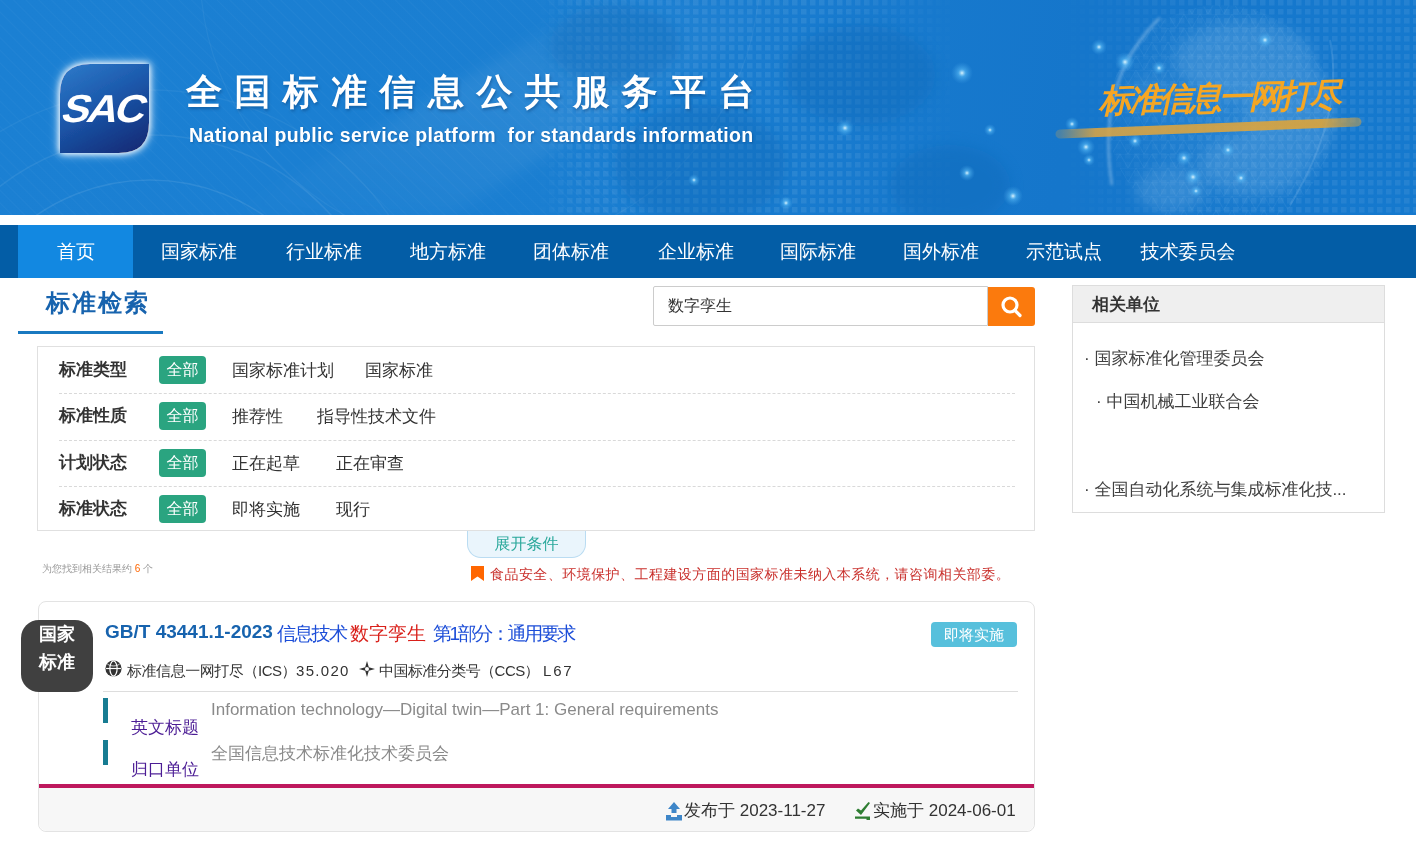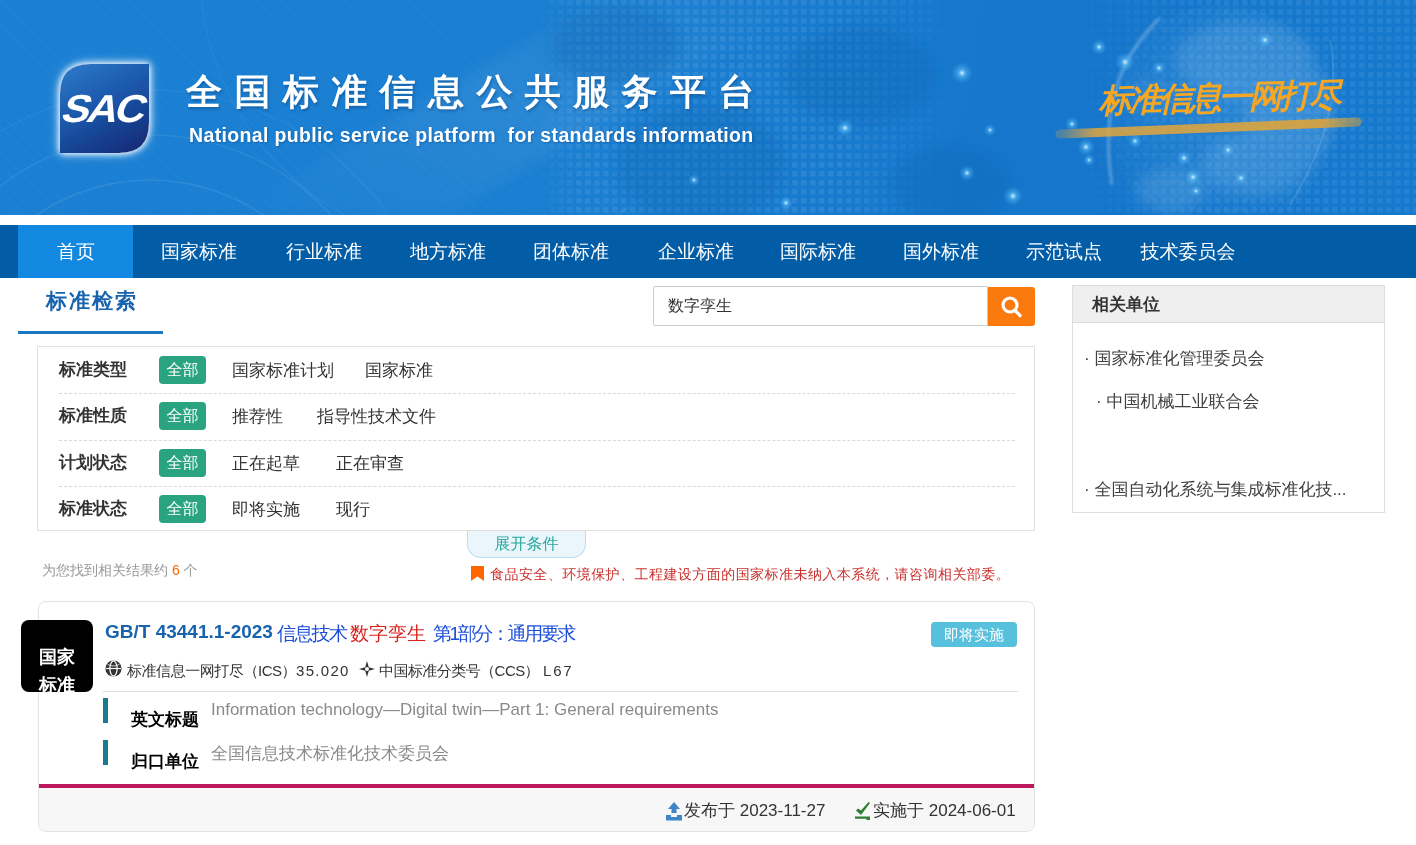--- a/index.html
+++ b/index.html
@@ -7,47 +7,47 @@
 
 #header{position:absolute;left:0;top:0;width:1416px;height:215px;background:linear-gradient(100deg,#1b80d3 0%,#1a7ed1 45%,#1576cb 75%,#1579ce 100%);overflow:hidden;}
 #logo{position:absolute;left:60px;top:64px;width:89px;height:89px;}
 #bigtitle{position:absolute;left:186px;top:68px;width:620px;font-size:36px;font-weight:bold;color:#fff;letter-spacing:12.4px;white-space:nowrap;text-shadow:1px 2px 3px rgba(0,40,90,.35);}
 #subtitle{position:absolute;left:189px;top:124px;font-size:19.5px;font-weight:bold;color:#fff;letter-spacing:0.35px;white-space:nowrap;text-shadow:1px 1px 2px rgba(0,40,90,.3);}
 
 #nav{position:absolute;left:0;top:225px;width:1416px;height:53px;background:#035da6;}
 #nav .item{position:absolute;top:0;height:53px;line-height:53px;color:#fff;font-size:19px;transform:translateX(-50%);white-space:nowrap;}
 #nav .active{position:absolute;left:18px;top:0;width:115px;height:53px;background:#1288e1;}
 
-#tabtitle{position:absolute;left:46px;top:287px;font-size:21px;font-weight:bold;color:#1763ae;letter-spacing:2px;}
+#tabtitle{position:absolute;left:46px;top:287px;font-size:24px;font-weight:bold;color:#1763ae;letter-spacing:2px;}
 #tabline{position:absolute;left:18px;top:331px;width:145px;height:3px;background:#1979c0;}
 #searchbox{position:absolute;left:653px;top:286px;width:335px;height:40px;border:1px solid #ccc;border-radius:2px 0 0 2px;background:#fff;font-size:16px;color:#333;line-height:38px;padding-left:14px;}
 #searchbtn{position:absolute;left:988px;top:287px;width:47px;height:39px;background:#fb7a0d;border-radius:0 3px 3px 0;}
 
 #filter{position:absolute;left:37px;top:346px;width:998px;height:185px;border:1px solid #e0e0e0;background:#fff;}
 .frow{position:absolute;left:0;width:100%;height:46px;}
 .frow .lab{position:absolute;left:21px;top:6px;font-size:17px;font-weight:bold;color:#333;white-space:nowrap;}
 .frow .all{position:absolute;left:121px;top:4px;width:47px;height:28px;background:#2aa480;border-radius:4px;color:#fff;font-size:16px;text-align:center;line-height:28px;}
 .frow .opt{position:absolute;top:7px;font-size:17px;color:#333;white-space:nowrap;}
 .fsep{position:absolute;left:21px;width:956px;border-top:1px dashed #d9d9d9;}
 #expand{position:absolute;left:467px;top:531px;width:119px;height:27px;background:#eaf5fc;border:1px solid #badcf2;border-top:none;border-radius:0 0 14px 14px;text-align:center;line-height:25px;font-size:16px;color:#2aa89b;}
-#resultcount{position:absolute;left:42px;top:562px;font-size:14px;color:#999;}
+#resultcount{position:absolute;left:42px;top:562px;font-size:10px;color:#999;}
 #resultcount b{color:#f60;font-weight:normal;}
 #notice{position:absolute;left:471px;top:566px;font-size:14px;color:#c9302c;letter-spacing:0.45px;}
 
 #card{position:absolute;left:38px;top:601px;width:997px;height:231px;border:1px solid #e3e3e3;border-radius:8px;background:#fff;}
-#badge{position:absolute;left:-18px;top:18px;width:72px;height:72px;background:#000000;border-radius:8px;color:#fff;font-size:18px;font-weight:bold;text-align:center;line-height:28px;padding-top:23px;}
+#badge{position:absolute;left:-18px;top:18px;width:72px;height:72px;background:#404040;border-radius:18px;color:#fff;font-size:18px;font-weight:bold;text-align:center;line-height:28px;padding-top:0;}
 #cardtitle{position:absolute;left:66px;top:19px;width:930px;font-size:19px;font-weight:bold;color:#1763ae;white-space:nowrap;}
 #cardtitle .lt{color:#1d4ed8;font-weight:normal;}
 #cardtitle .red{color:#d9201a;font-weight:normal;}
 #tag{position:absolute;left:892px;top:20px;width:86px;height:25px;background:#57c0dc;border-radius:4px;color:#fff;font-size:15px;text-align:center;line-height:25px;}
 .icsrow{position:absolute;font-size:15px;color:#333;}
 #cardsep{position:absolute;left:64px;top:89px;width:915px;border-top:1px solid #ddd;}
 .inforow{position:absolute;left:64px;width:920px;height:25px;font-size:17px;}
 .inforow .bar{position:absolute;left:0;top:0;width:5px;height:25px;background:#177c92;}
-.inforow .lab{position:absolute;left:28px;top:10px;color:#000000;white-space:nowrap;font-weight:bold;}
+.inforow .lab{position:absolute;left:28px;top:18px;color:#4c1d95;white-space:nowrap;}
 .inforow .val{position:absolute;left:108px;top:2px;color:#8a8a8a;white-space:nowrap;}
 #cardfoot{position:absolute;left:0;top:182px;width:995px;height:47px;background:#f7f7f7;border-top:4px solid #be185d;border-radius:0 0 8px 8px;font-size:17px;color:#333;}
 
 #side{position:absolute;left:1072px;top:285px;width:313px;height:228px;border:1px solid #ddd;background:#fff;}
 #sidehead{position:absolute;left:0;top:0;width:311px;height:37px;background:#efefef;border-bottom:1px solid #ddd;font-size:17px;font-weight:bold;color:#333;line-height:37px;padding-left:19px;}
 .sitem{position:absolute;left:11px;font-size:17px;color:#404040;white-space:nowrap;}
 </style>
 </head>
 <body>
 <div id="header">

